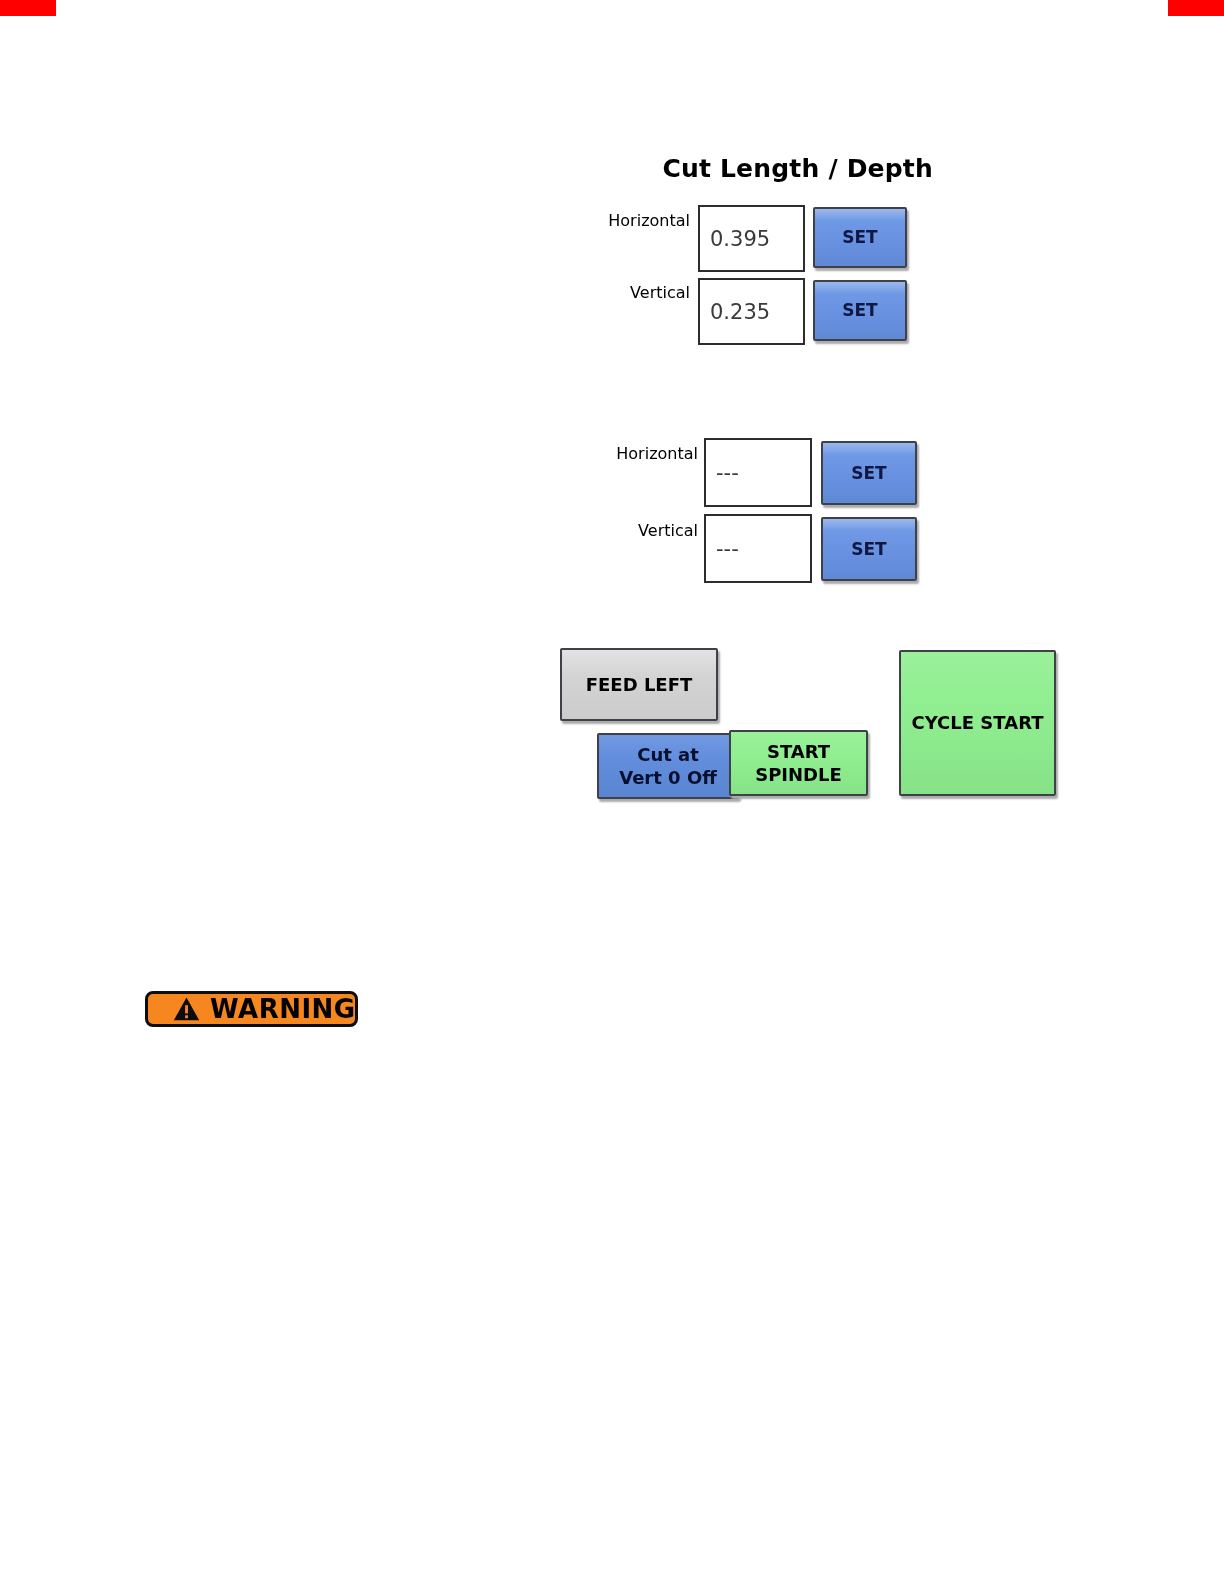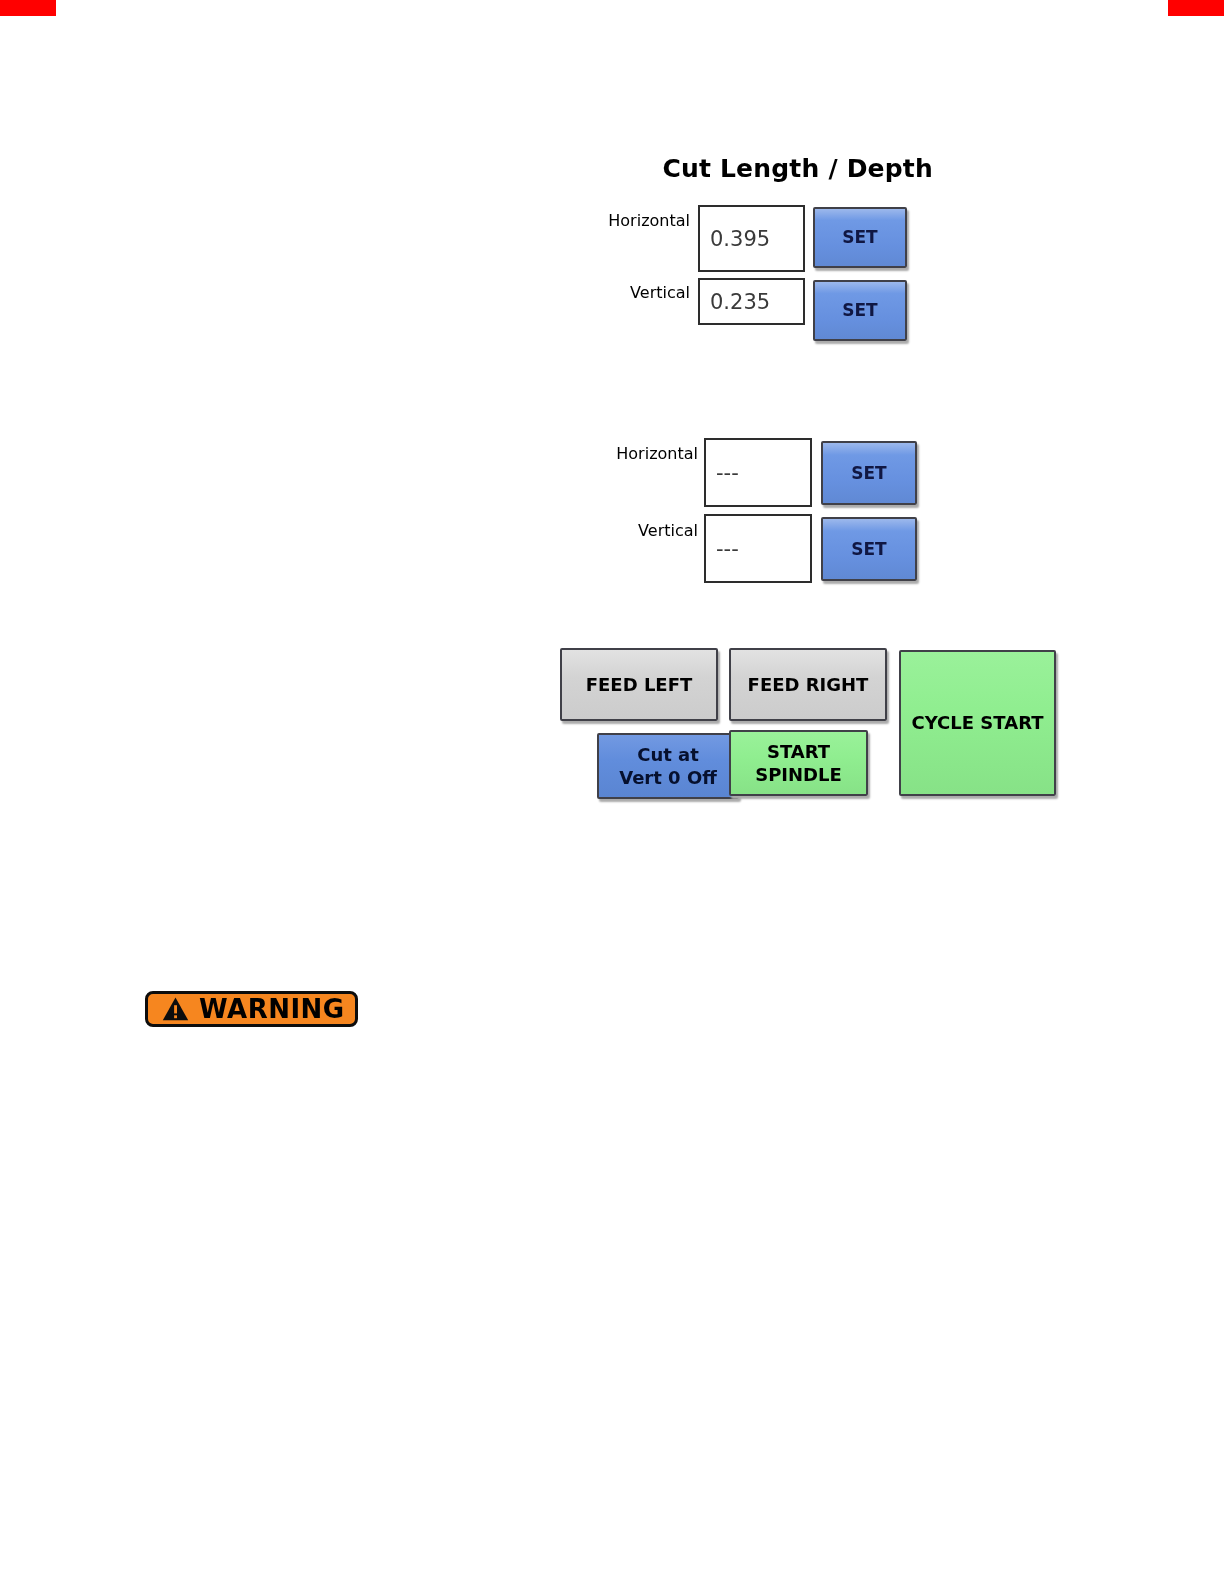--- a/index.html
+++ b/index.html
@@ -86,21 +86,21 @@
     position: absolute;
     left: 145px;
     top: 991px;
     width: 213px;
     height: 36px;
     background: #f6861f;
     border: 3px solid #0d0d0d;
     border-radius: 8px;
     display: flex;
     align-items: center;
-    padding-left: 14px;
+    padding-left: 25px;
   }
   .warning-badge .tri { flex: 0 0 auto; display: block; }
   .warning-text {
     font-size: 26px;
     font-weight: bold;
     color: #000000;
     letter-spacing: 0.5px;
     margin-left: 10px;
     transform: scaleY(1.02);
     white-space: nowrap;
@@ -114,34 +114,33 @@
   <div class="corner-mark left"></div>
   <div class="corner-mark right"></div>
 
   <div class="section-title" style="left:533px; top:154px;">Cut Length / Depth</div>
 
   <div class="field-label" style="left:450px; top:211px;">Horizontal</div>
   <div class="value-box" style="left:698px; top:205px; width:107px; height:67px;">0.395</div>
   <div class="btn set" style="left:813px; top:207px; width:94px; height:61px;">SET</div>
 
   <div class="field-label" style="left:450px; top:283px;">Vertical</div>
-  <div class="value-box" style="left:698px; top:278px; width:107px; height:47px;">0.235</div>
+  <div class="value-box" style="left:698px; top:278px; width:107px; height:67px;">0.235</div>
   <div class="btn set" style="left:813px; top:280px; width:94px; height:61px;">SET</div>
 
 
   <div class="field-label" style="left:458px; top:444px;">Horizontal</div>
   <div class="value-box" style="left:704px; top:438px; width:108px; height:69px; padding-top:0;">---</div>
   <div class="btn set" style="left:821px; top:441px; width:96px; height:64px;">SET</div>
 
   <div class="field-label" style="left:458px; top:521px;">Vertical</div>
   <div class="value-box" style="left:704px; top:514px; width:108px; height:69px; padding-top:0;">---</div>
   <div class="btn set" style="left:821px; top:517px; width:96px; height:64px;">SET</div>
 
   <div class="btn gray" style="left:560px; top:648px; width:158px; height:73px;">FEED LEFT</div>
-  <div class="btn gray" style="left:729px; top:648px; width:158px; height:73px;">FEED RIGHT</div>
   <div class="btn green" style="left:899px; top:650px; width:157px; height:146px;">CYCLE START</div>
 
   <div class="btn blue" style="left:560px; top:733px; width:142px; height:66px;margin-left:37px;">
     <span>Cut at</span>
     <span>Vert 0 Off</span>
   </div>
   <div class="btn green" style="left:729px; top:730px; width:139px; height:66px;">
     <span>START</span>
     <span>SPINDLE</span>
   </div>

